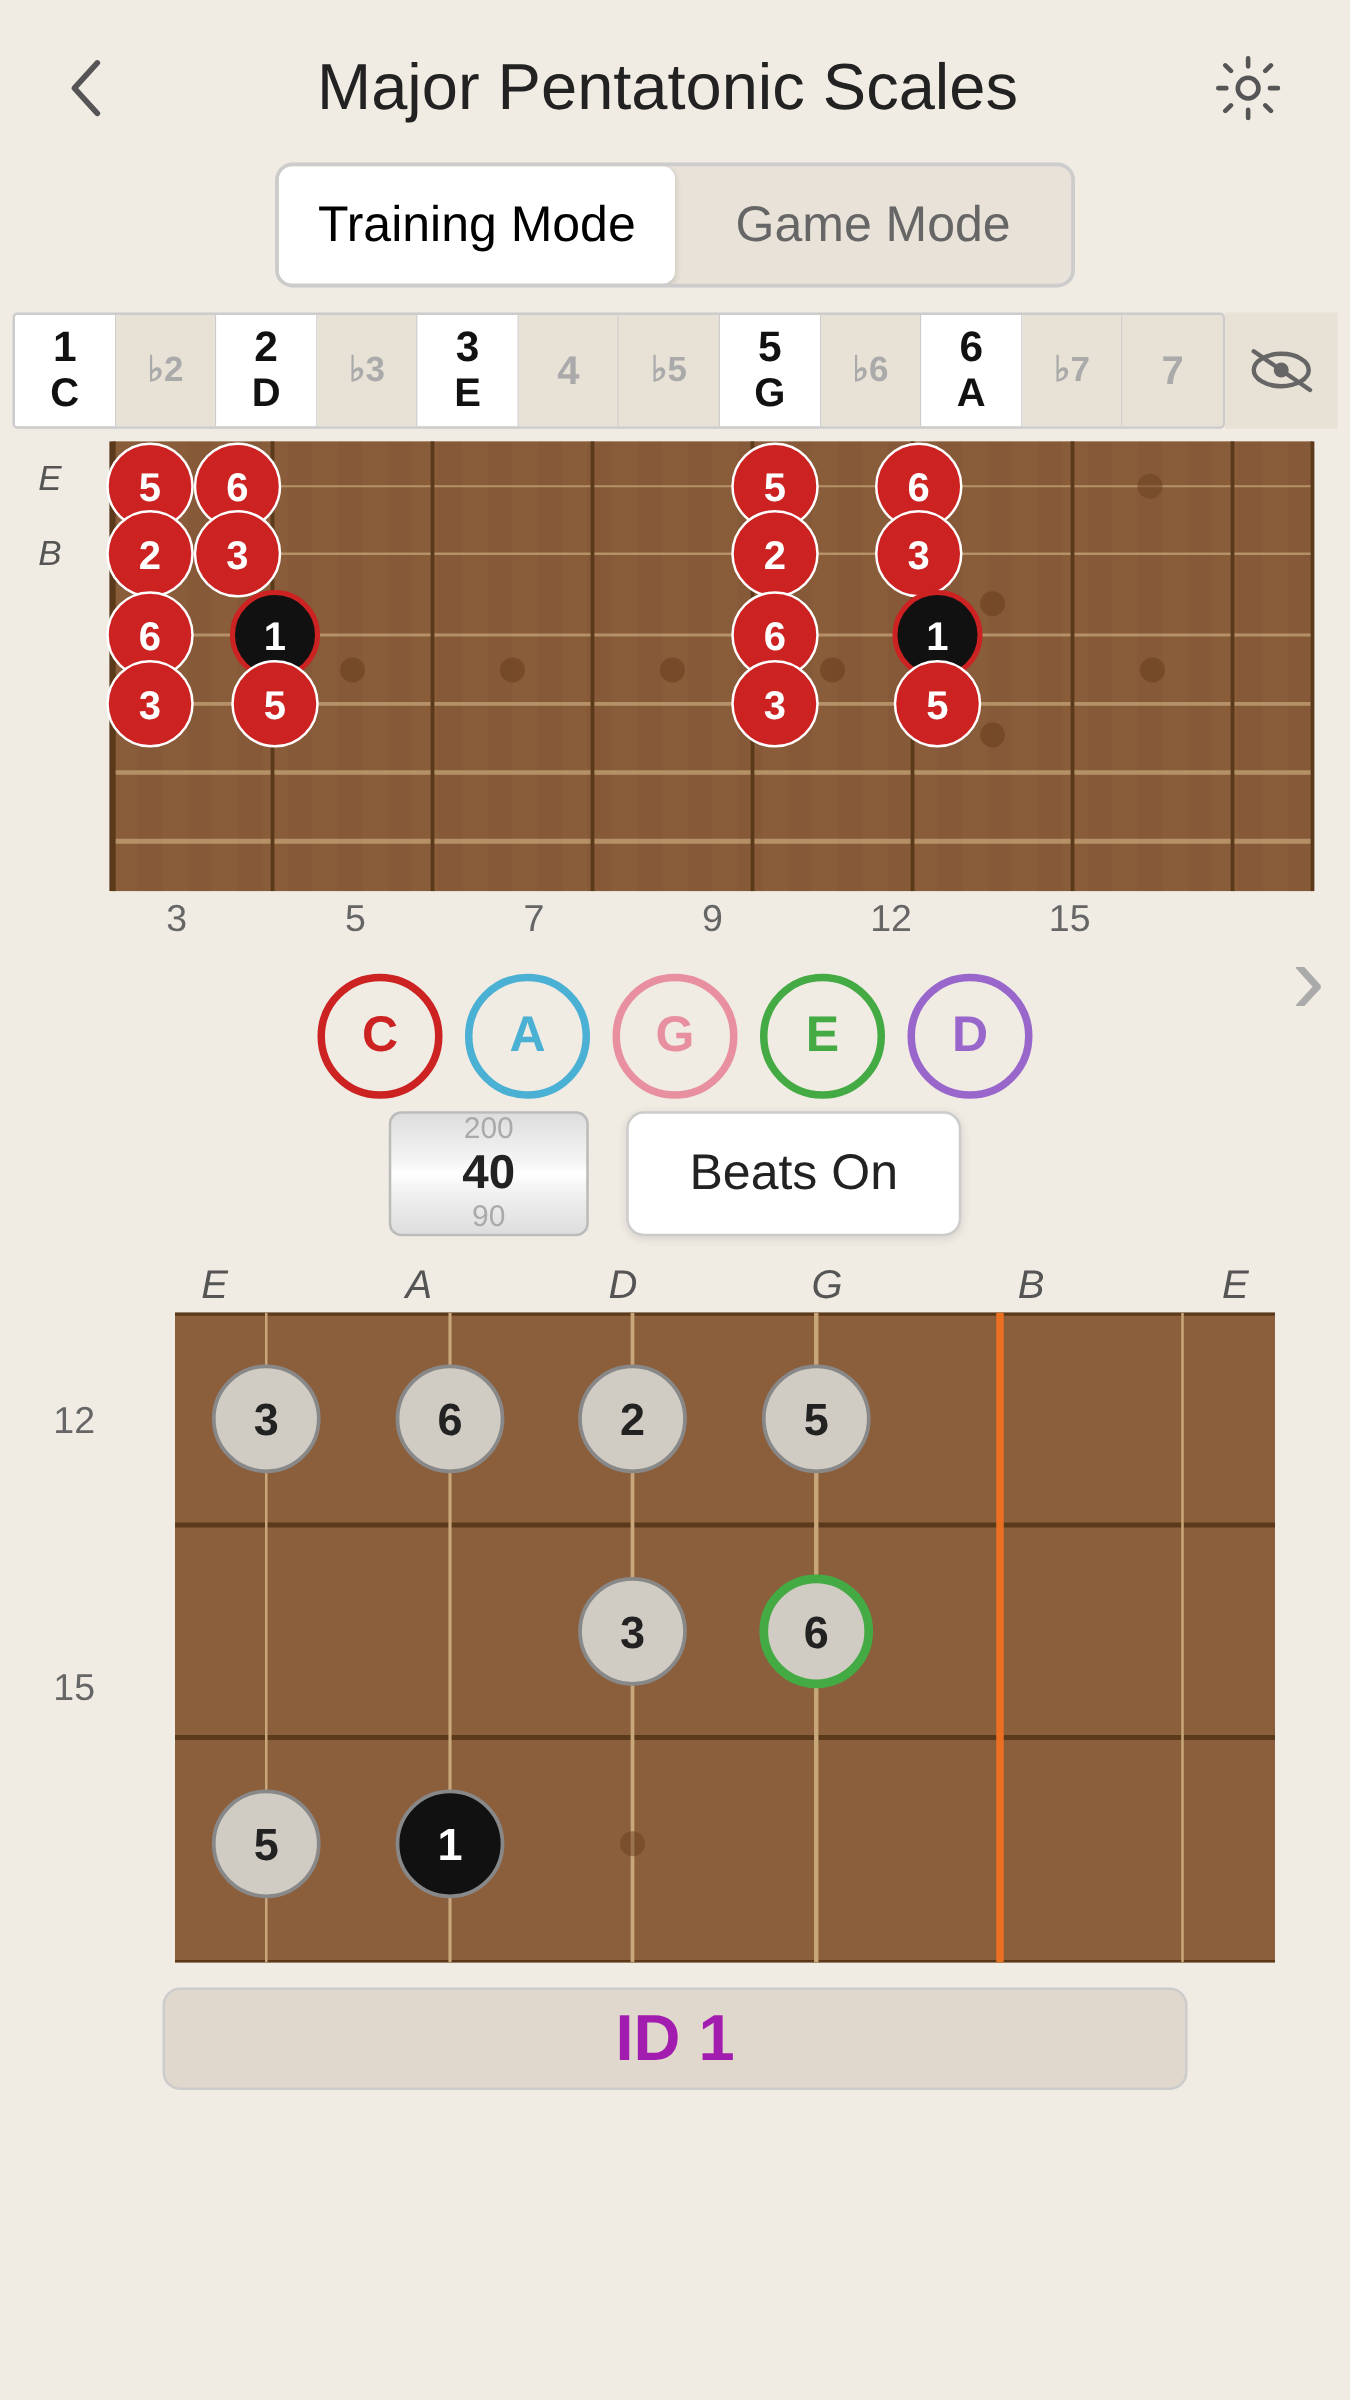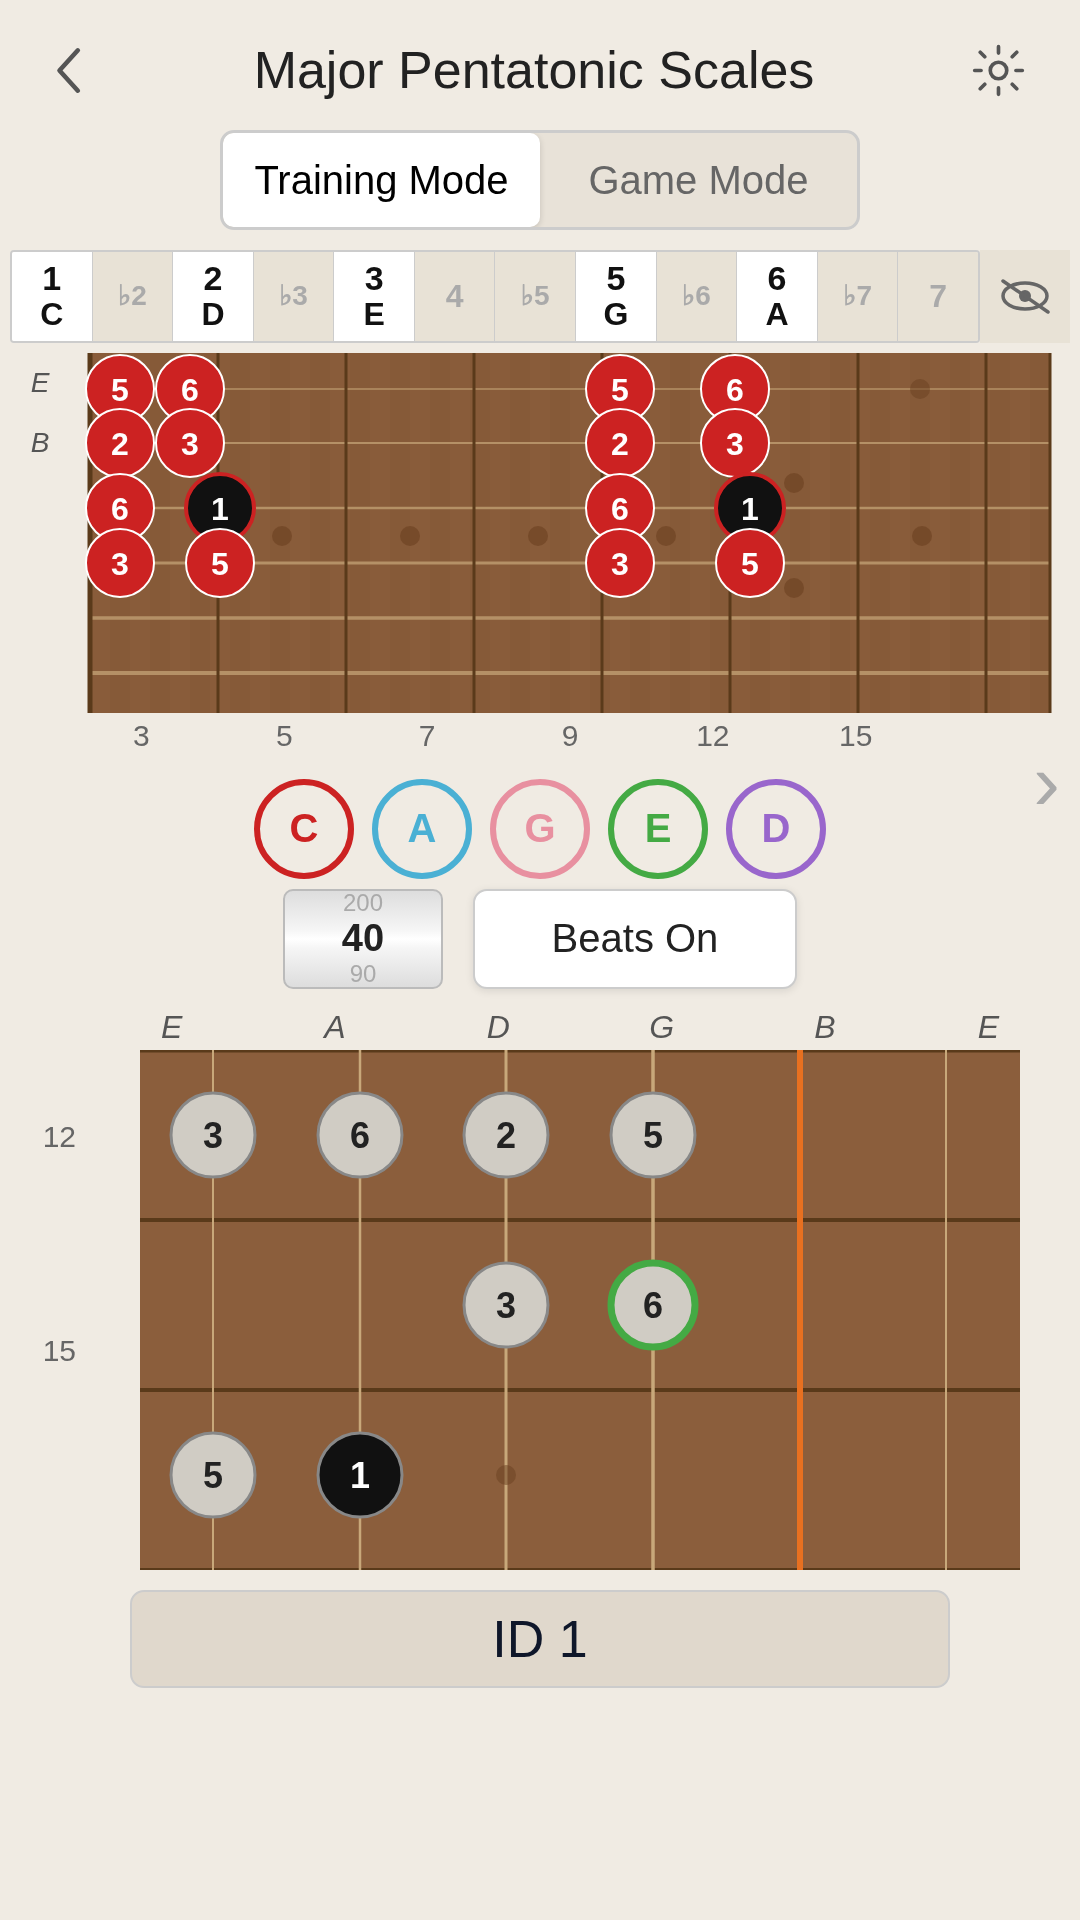--- a/index.html
+++ b/index.html
@@ -166,21 +166,21 @@
       display: flex;
       flex-direction: column;
       align-items: center;
       justify-content: center;
       overflow: hidden;
     }
     .bpm-val-above { font-size: 24px; color: #aaa; }
     .bpm-val-main { font-size: 38px; font-weight: 600; color: #222; text-align: right; }
     .bpm-val-below { font-size: 24px; color: #aaa; }
     .beats-btn {
-      width: 324px;
+      width: 268px;
       height: 100px;
       background: #fff;
       border: 2px solid #ccc;
       border-radius: 14px;
       display: flex;
       align-items: center;
       justify-content: center;
       font-size: 40px;
       color: #222;
       cursor: pointer;
@@ -203,27 +203,27 @@
     .detail-section {
       position: relative;
       margin: 0 10px 20px 10px;
     }
 
     
     .id-btn {
       display: block;
       margin: 10px auto 30px auto;
       width: 820px;
-      height: 98px;
+      height: 82px;
       background: #e0d8cc;
       border: 2px solid #ccc;
       border-radius: 14px;
       font-size: 52px;
-      font-weight: 400;
-      color: #0f172a;
+      font-weight: 700;
+      color: #a21caf;
       cursor: pointer;
       display: flex;
       align-items: center;
       justify-content: center;
     }
 
     .mid-section {
       position: relative;
     }
   </style>

